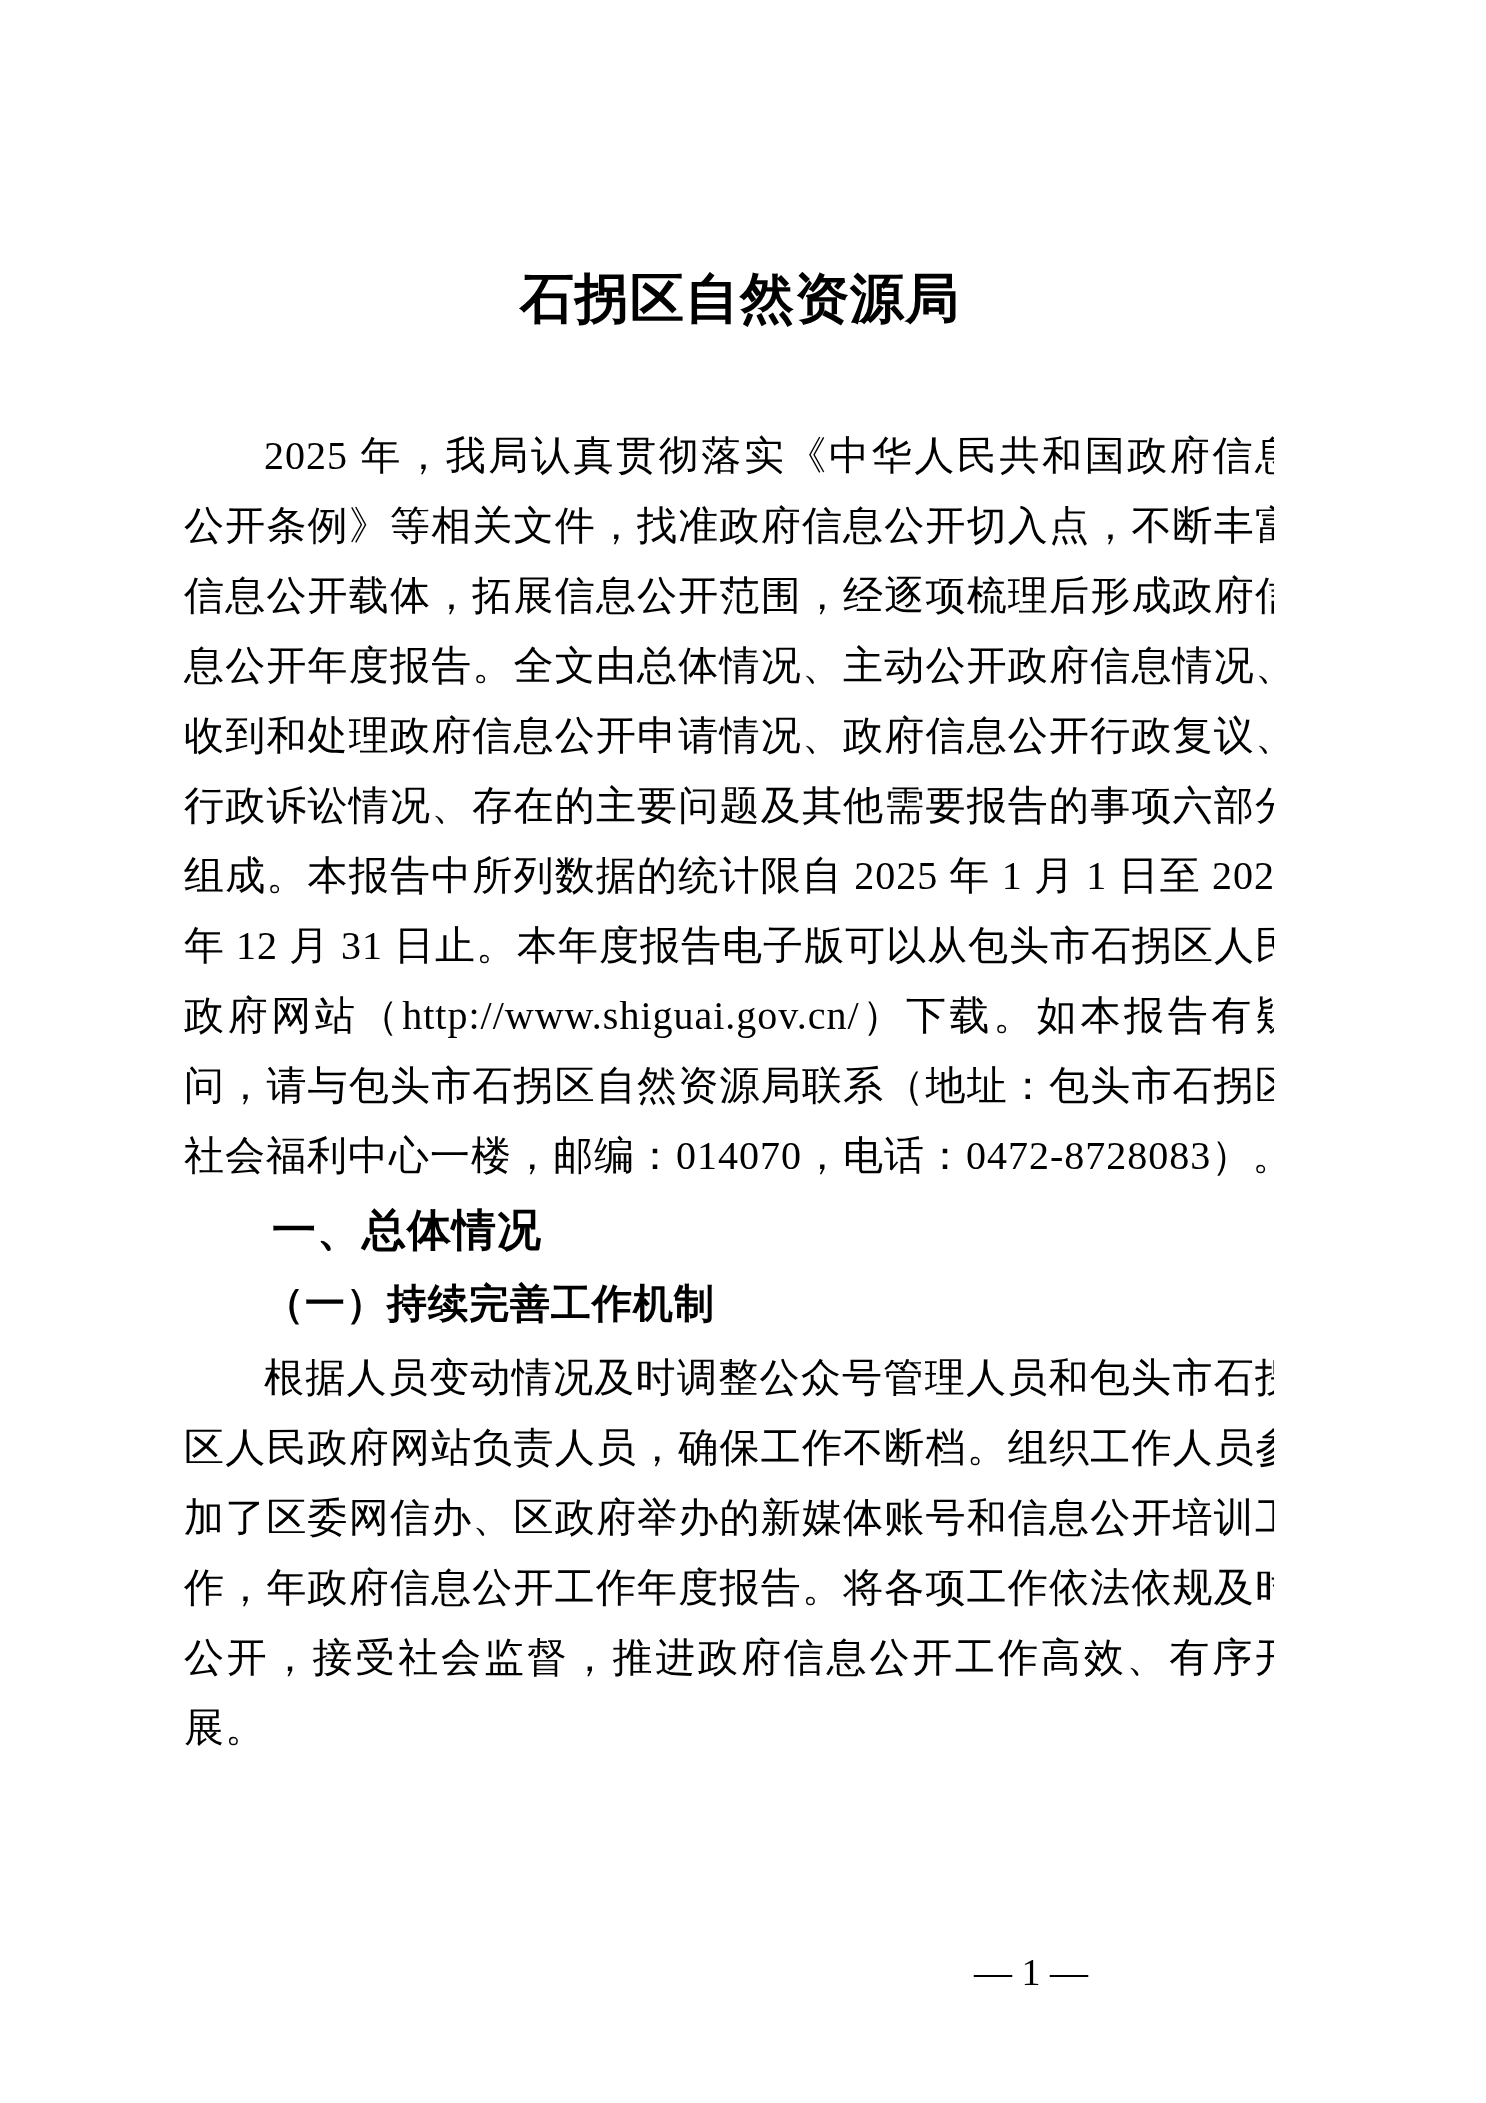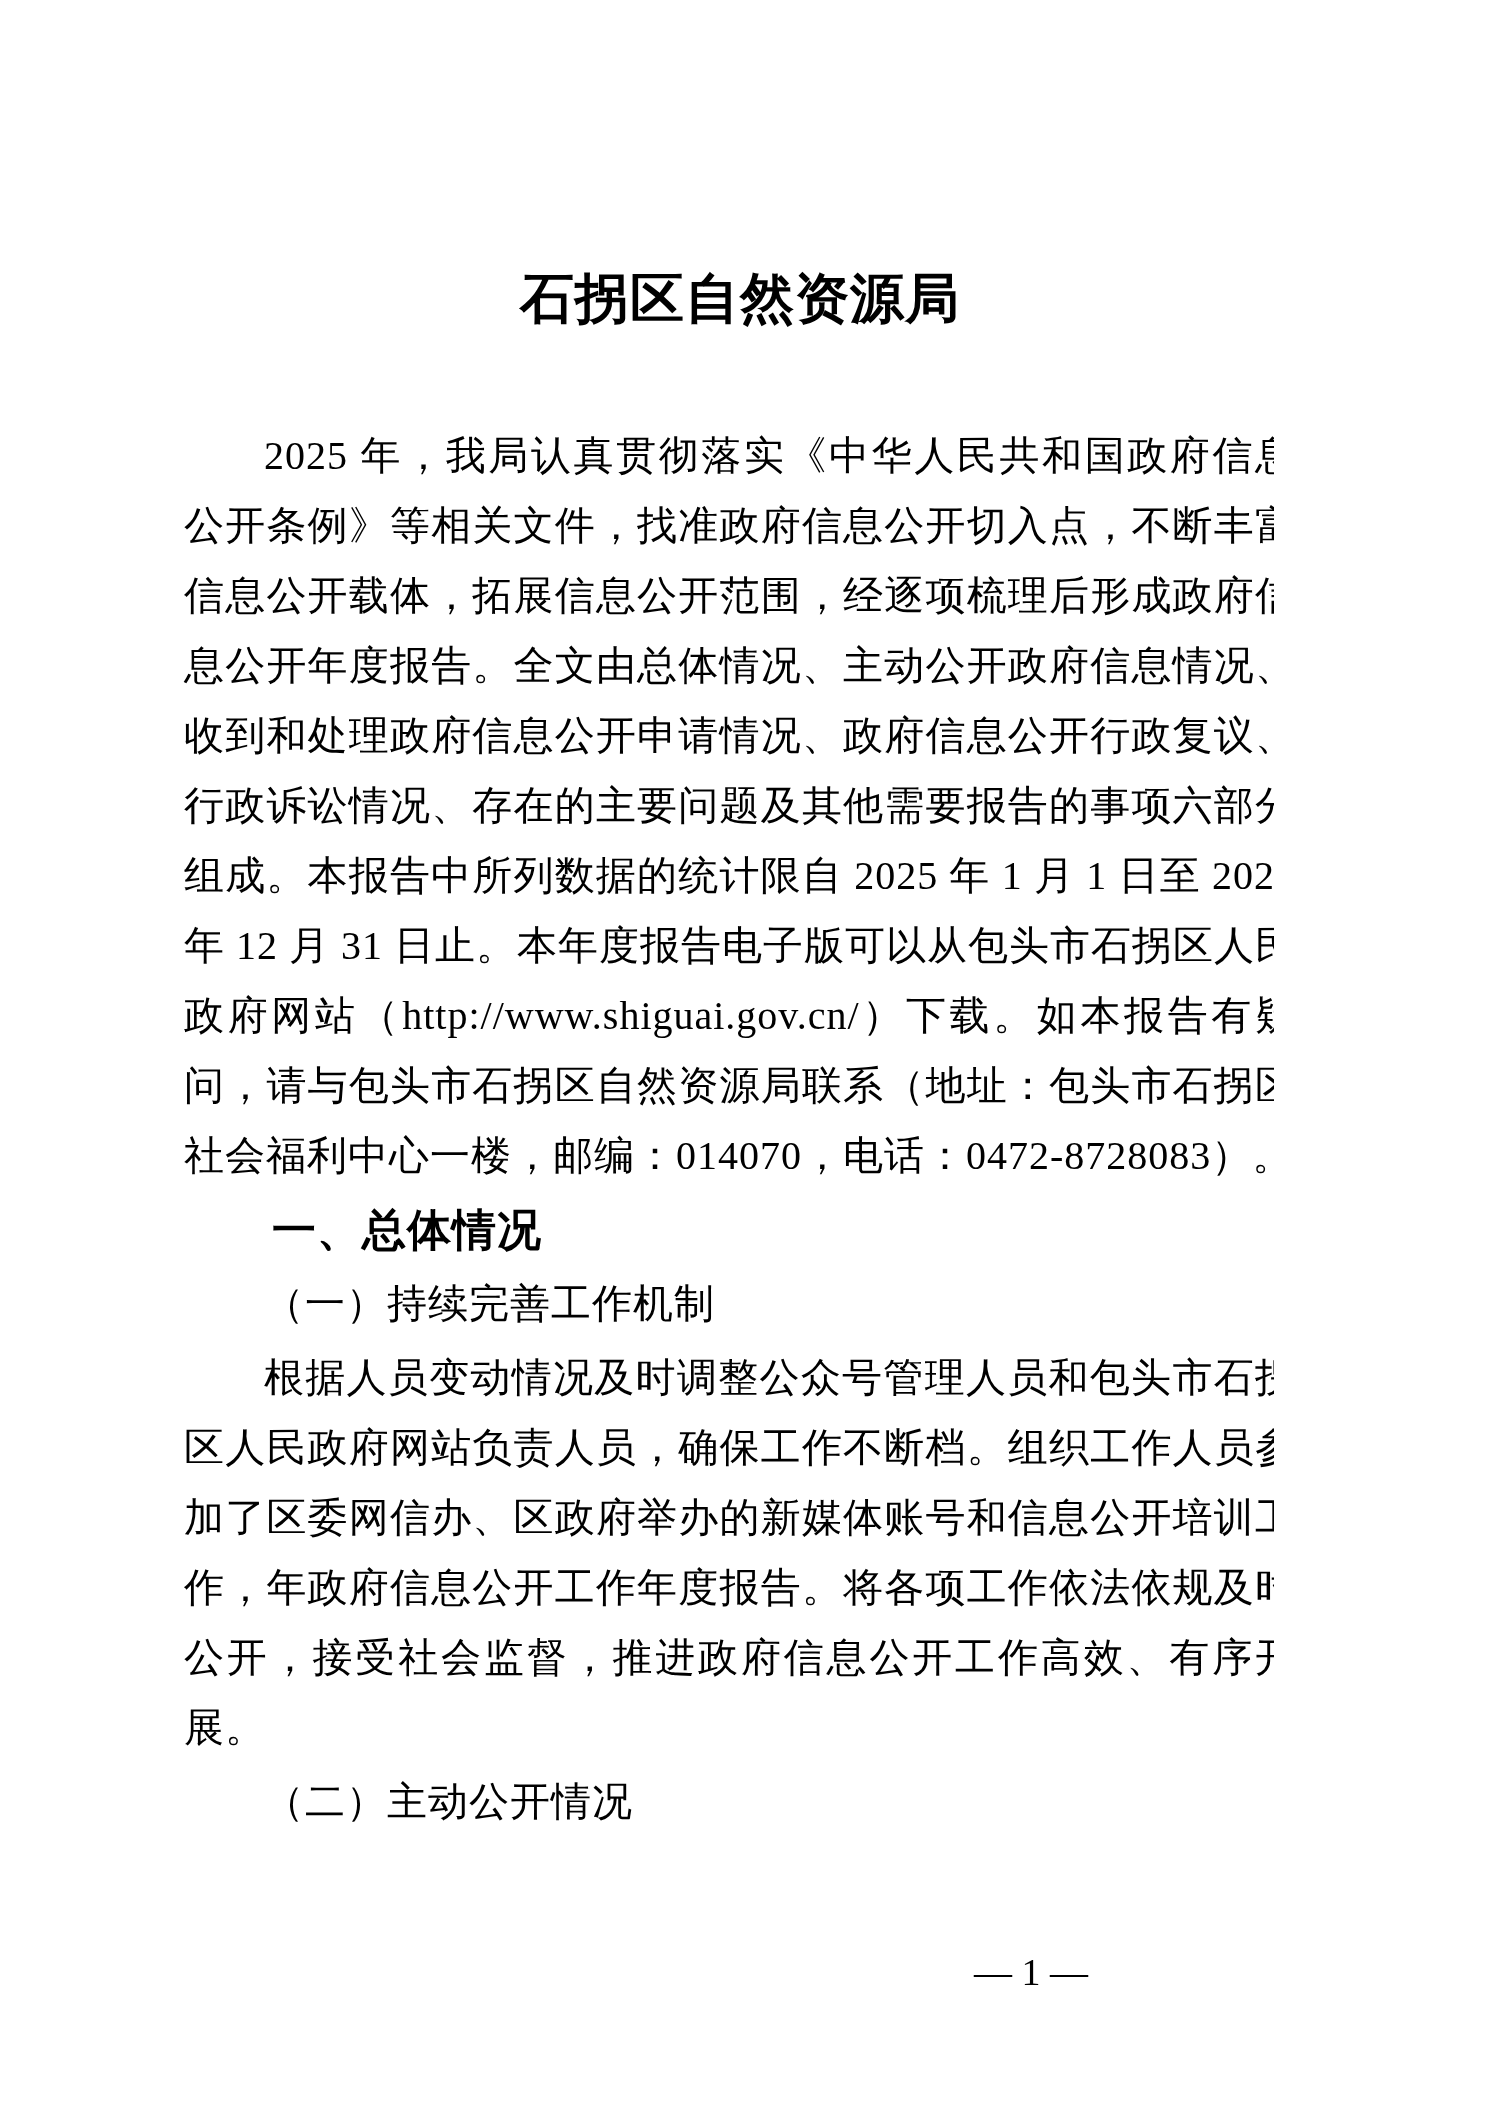--- a/index.html
+++ b/index.html
@@ -47,21 +47,21 @@
     margin: 0;
     text-indent: 2em;
     font-weight: bold;
     font-family: "Liberation Sans", "DejaVu Sans", sans-serif;
     font-size: 44px;
     line-height: 70px;
   }
   .h-level2 {
     margin: 0;
     text-indent: 2em;
-    font-weight: normal;
+    font-weight: bold;
     font-family: "Liberation Serif", "DejaVu Serif", serif;
     font-size: 40px;
     line-height: 70px;
   }
   .page-footer {
     position: absolute;
     top: 1950px;
     right: 186px;
     font-size: 38px;
     line-height: 44px;
@@ -81,19 +81,18 @@
 
     <div class="body-text">
       <p>2025 年，我局认真贯彻落实《中华人民共和国政府信息公开条例》等相关文件，找准政府信息公开切入点，不断丰富信息公开载体，拓展信息公开范围，经逐项梳理后形成政府信息公开年度报告。全文由总体情况、主动公开政府信息情况、收到和处理政府信息公开申请情况、政府信息公开行政复议、行政诉讼情况、存在的主要问题及其他需要报告的事项六部分组成。本报告中所列数据的统计限自 2025 年 1 月 1 日至 2025 年 12 月 31 日止。本年度报告电子版可以从包头市石拐区人民政府网站（http://www.shiguai.gov.cn/）下载。如本报告有疑问，请与包头市石拐区自然资源局联系（地址：包头市石拐区社会福利中心一楼，邮编：014070，电话：0472-8728083）。</p>
 
       <p class="h-level1">一、总体情况</p>
 
       <p class="h-level2">（一）持续完善工作机制</p>
 
       <p>根据人员变动情况及时调整公众号管理人员和包头市石拐区人民政府网站负责人员，确保工作不断档。组织工作人员参加了区委网信办、区政府举办的新媒体账号和信息公开培训工作，年政府信息公开工作年度报告。将各项工作依法依规及时公开，接受社会监督，推进政府信息公开工作高效、有序开展。</p>
 
-      <p class="h-level2">（二）主动公开情况</p>
     </div>
 
   </div>
 
   <div class="page-footer">— 1 —</div>
 </div>
 
 </body></html>

